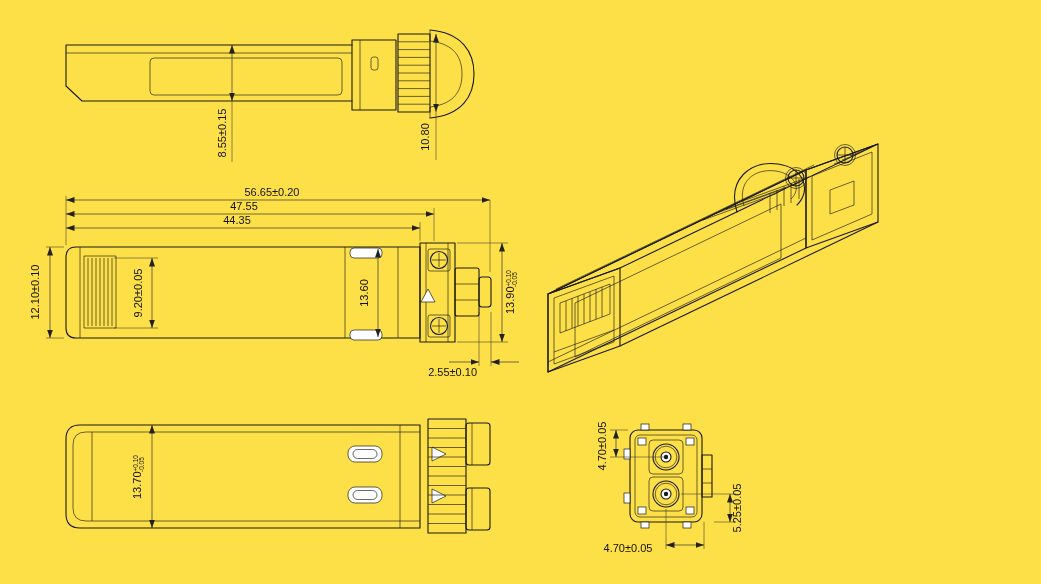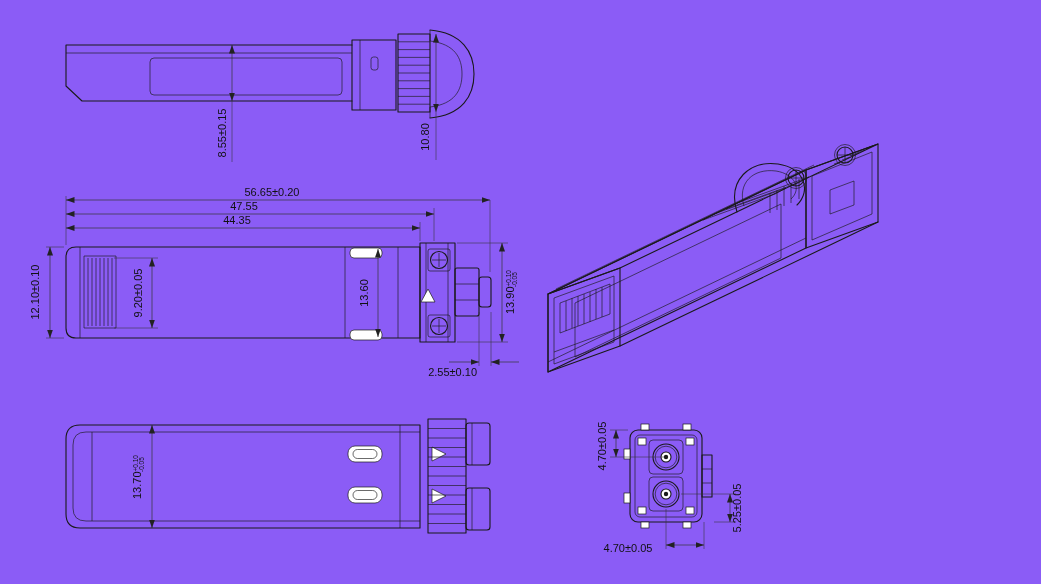--- a/index.html
+++ b/index.html
@@ -1,17 +1,17 @@
 <!DOCTYPE html>
 <html><head>
 <meta charset="utf-8">
 <title>Transceiver Mechanical Outline Drawing</title>
 <style>
   html,body{margin:0;padding:0;background:#ffffff;}
-  .canvas{position:relative;width:1041px;height:584px;background:#8b5cf6;overflow:hidden;
+  .canvas{position:relative;width:1041px;height:584px;background:#fde047;overflow:hidden;
           font-family:"Liberation Sans",sans-serif;}
   svg{position:absolute;left:0;top:0;}
   .o  {fill:none;stroke:#1a1a1a;stroke-width:1.1;stroke-linejoin:round;stroke-linecap:round;}
   .d  {fill:none;stroke:#1a1a1a;stroke-width:.65;stroke-linejoin:round;}
   .w  {fill:#ffffff;stroke:#1a1a1a;stroke-width:1.1;}
   .wd {fill:#ffffff;stroke:#1a1a1a;stroke-width:.7;}
   .ext{fill:none;stroke:#333;stroke-width:.55;}
   .dim{fill:none;stroke:#333;stroke-width:.7;marker-start:url(#arr);marker-end:url(#arr);}
   .dime{fill:none;stroke:#333;stroke-width:.7;marker-end:url(#arr);}
   text{fill:#111;font-size:11px;font-family:"Liberation Sans",sans-serif;}

